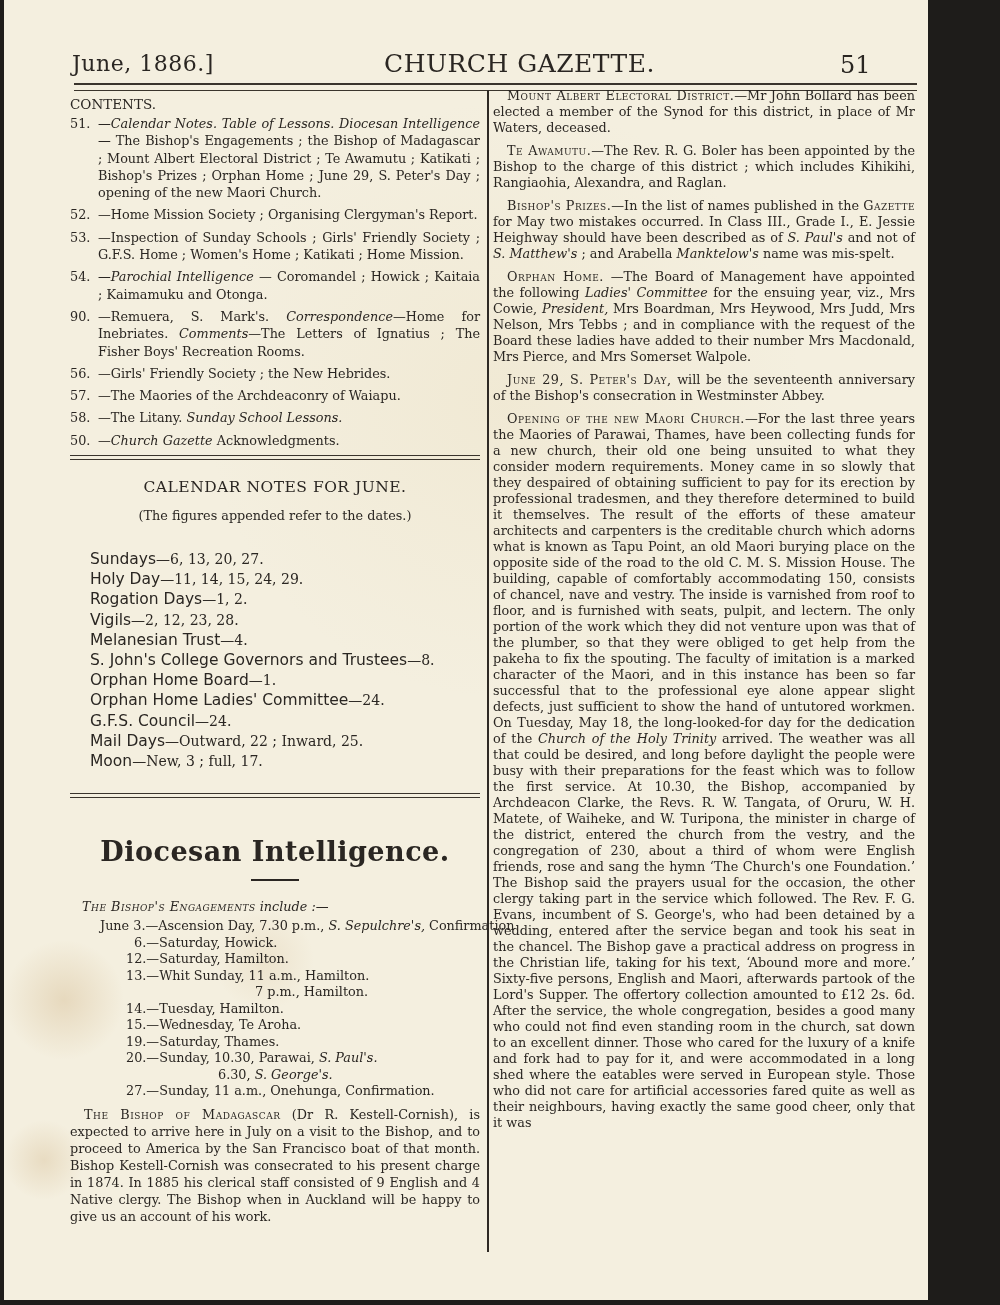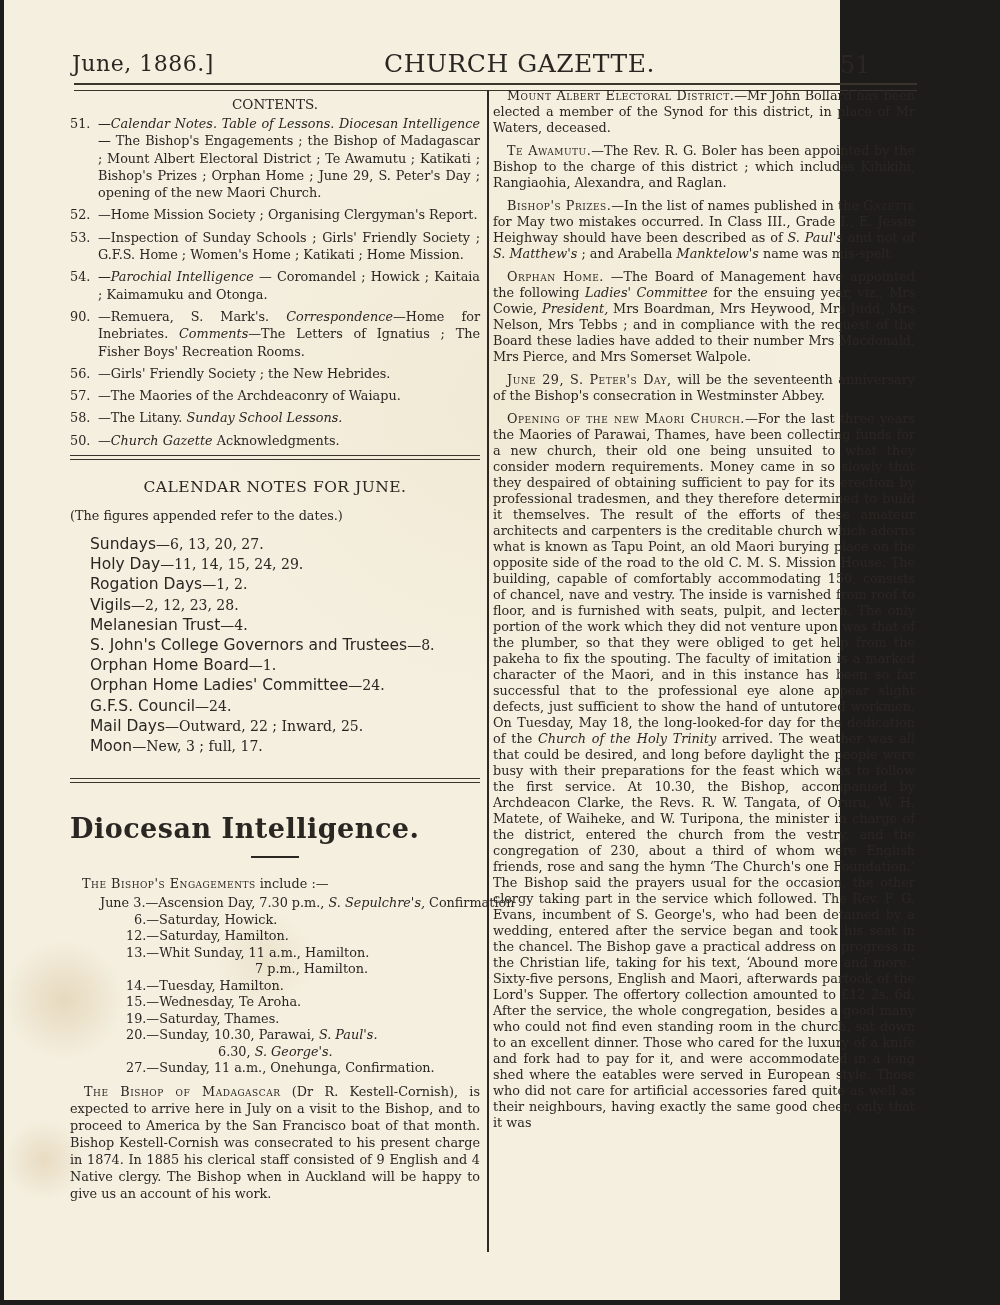--- a/index.html
+++ b/index.html
@@ -3,21 +3,21 @@
 <meta charset="utf-8">
 <style>
   html, body { margin: 0; padding: 0; }
   body {
     width: 1000px; height: 1305px; overflow: hidden;
     background: #1e1c1a;
     font-family: "DejaVu Serif", "Liberation Serif", serif;
     color: #2a2622;
   }
   .page {
-    position: absolute; left: 4px; top: 0; width: 836px; height: 1300px;
+    position: absolute; left: 4px; top: 0; width: 924px; height: 1300px;
     background: #f4efdf;
     background-image:
       radial-gradient(circle at 60px 1000px, rgba(190,150,90,0.25) 0, rgba(190,150,90,0) 60px),
       radial-gradient(circle at 40px 1160px, rgba(190,150,90,0.22) 0, rgba(190,150,90,0) 40px),
       radial-gradient(circle at 260px 960px, rgba(190,150,90,0.14) 0, rgba(190,150,90,0) 50px),
       radial-gradient(circle at 500px 400px, rgba(220,200,150,0.15) 0, rgba(220,200,150,0) 300px);
   }
   .header {
     position: absolute; left: 60px; top: 45px; width: 870px; height: 40px;
   }
@@ -27,41 +27,41 @@
   .rule-top {
     position: absolute; left: 70px; top: 83px; width: 843px; height: 5px;
     border-top: 2px solid #3a342c; border-bottom: 1px solid #3a342c;
   }
   .col-divider {
     position: absolute; left: 483px; top: 90px; width: 0; height: 1162px;
     border-left: 2px solid #2e2924;
   }
   .col-left { position: absolute; left: 66px; top: 90px; width: 410px; }
   .col-right { position: absolute; left: 489px; top: 88px; width: 422px; }
-  .contents-title { text-align: center; font-size: 13.5px; margin-top: 6px; margin-bottom: 3px; }
+  .contents-title { text-align: left; font-size: 13.5px; margin-top: 6px; margin-bottom: 3px; }
   .ctext { font-size: 12.8px; line-height: 17.3px; text-align: justify; }
   .centry { margin-bottom: 5px; padding-left: 28px; text-indent: -28px; }
   .centry .num { display: inline-block; width: 28px; text-indent: 0; }
   i { font-style: italic; }
   .rule-double {
     height: 3px; border-top: 1px solid #3a342c; border-bottom: 1px solid #3a342c; margin: 0;
   }
   .cal-title { text-align: center; font-size: 15.5px; letter-spacing: 0.5px; margin-top: 18px; }
-  .cal-sub { font-size: 12.8px; margin-top: 12px; margin-bottom: 11px; }
+  .cal-sub { text-align: center; font-size: 12.8px; margin-top: 12px; margin-bottom: 26px; }
   .cal-list { margin-left: 20px; }
   .cal-item { font-size: 15.5px; line-height: 20.2px; white-space: nowrap; }
   .cal-item .lbl { font-family: "DejaVu Sans", "Liberation Sans", sans-serif; font-size: 15.5px; }
   .cal-item .val { font-family: "DejaVu Serif", "Liberation Serif", serif; font-size: 14px; }
   .dio-title {
-    font-size: 27px; font-weight: bold; margin-top: 30px;
+    text-align: center; font-size: 27px; font-weight: bold; margin-top: 38px;
     font-family: "DejaVu Serif", "Liberation Serif", serif; letter-spacing: 0.5px;
   }
   .dio-rule { width: 48px; height: 2px; background: #2a2622; margin: 12px auto 18px; }
   .sc-head { font-variant: small-caps; letter-spacing: 0.5px; }
-  .eng-intro { font-size: 12.8px; margin-left: 12px; margin-bottom: 4px; }
+  .eng-intro { font-size: 12.8px; margin-left: 12px; margin-bottom: 4px; font-style: italic; }
   .eng-list { font-size: 12.8px; line-height: 16.5px; }
   .eng-row { white-space: nowrap; }
   .para { font-size: 12.8px; line-height: 17.1px; text-align: justify; text-indent: 14px; margin: 0 0 7px 0; }
   .para.tight { margin-bottom: 0; }
   .col-right .para { line-height: 16px; }
 </style>
 </head>
 <body>
 
 <div class="page">

